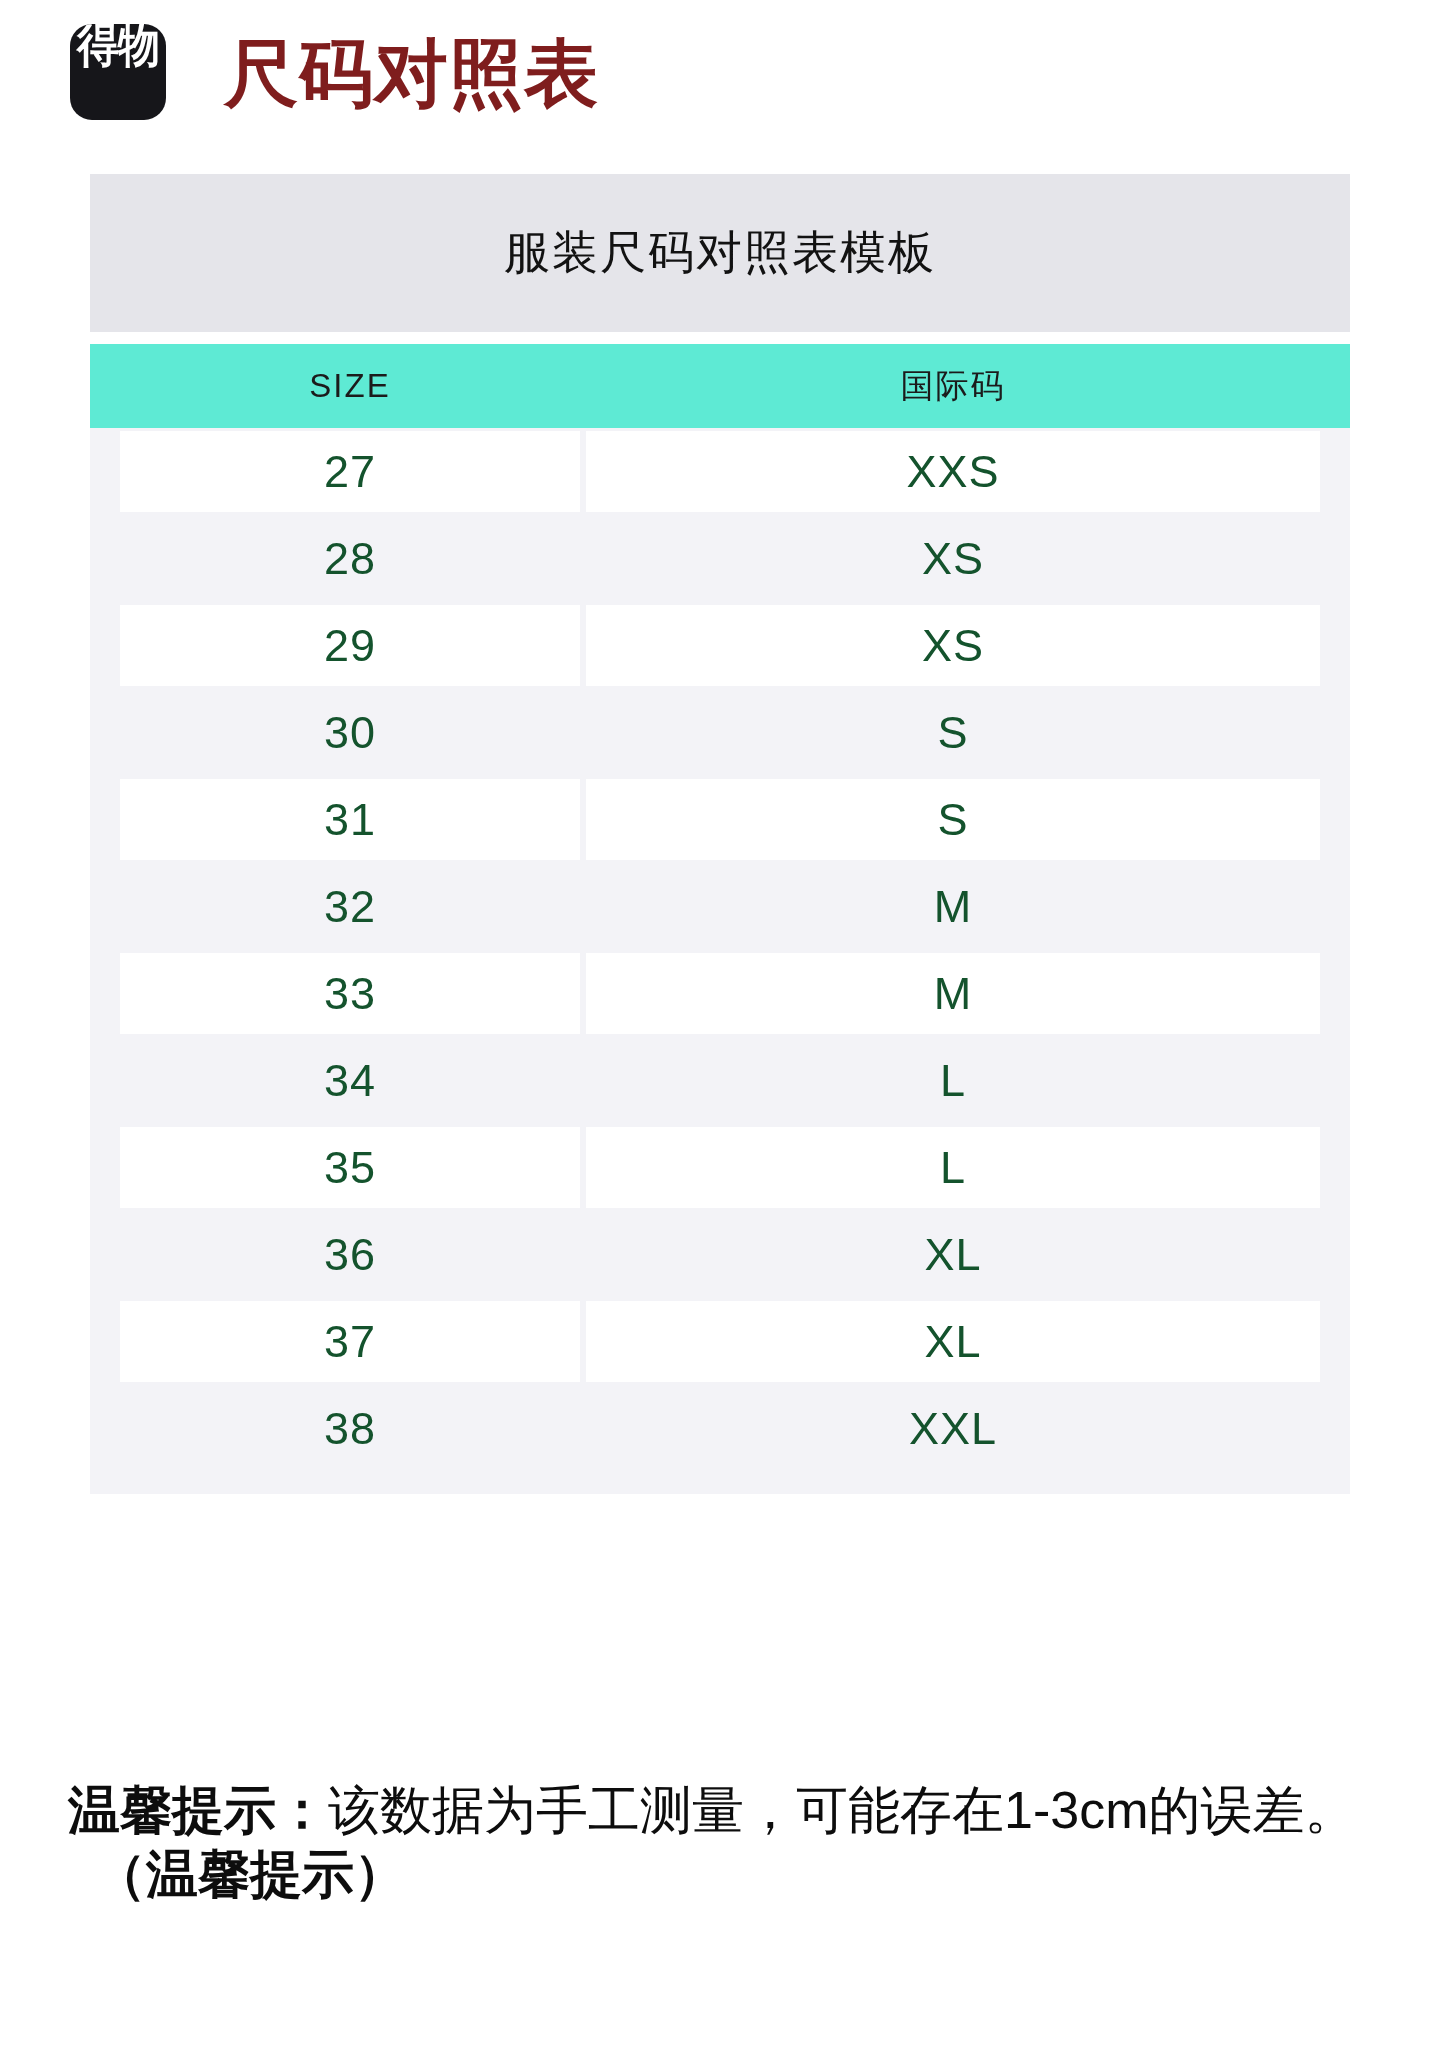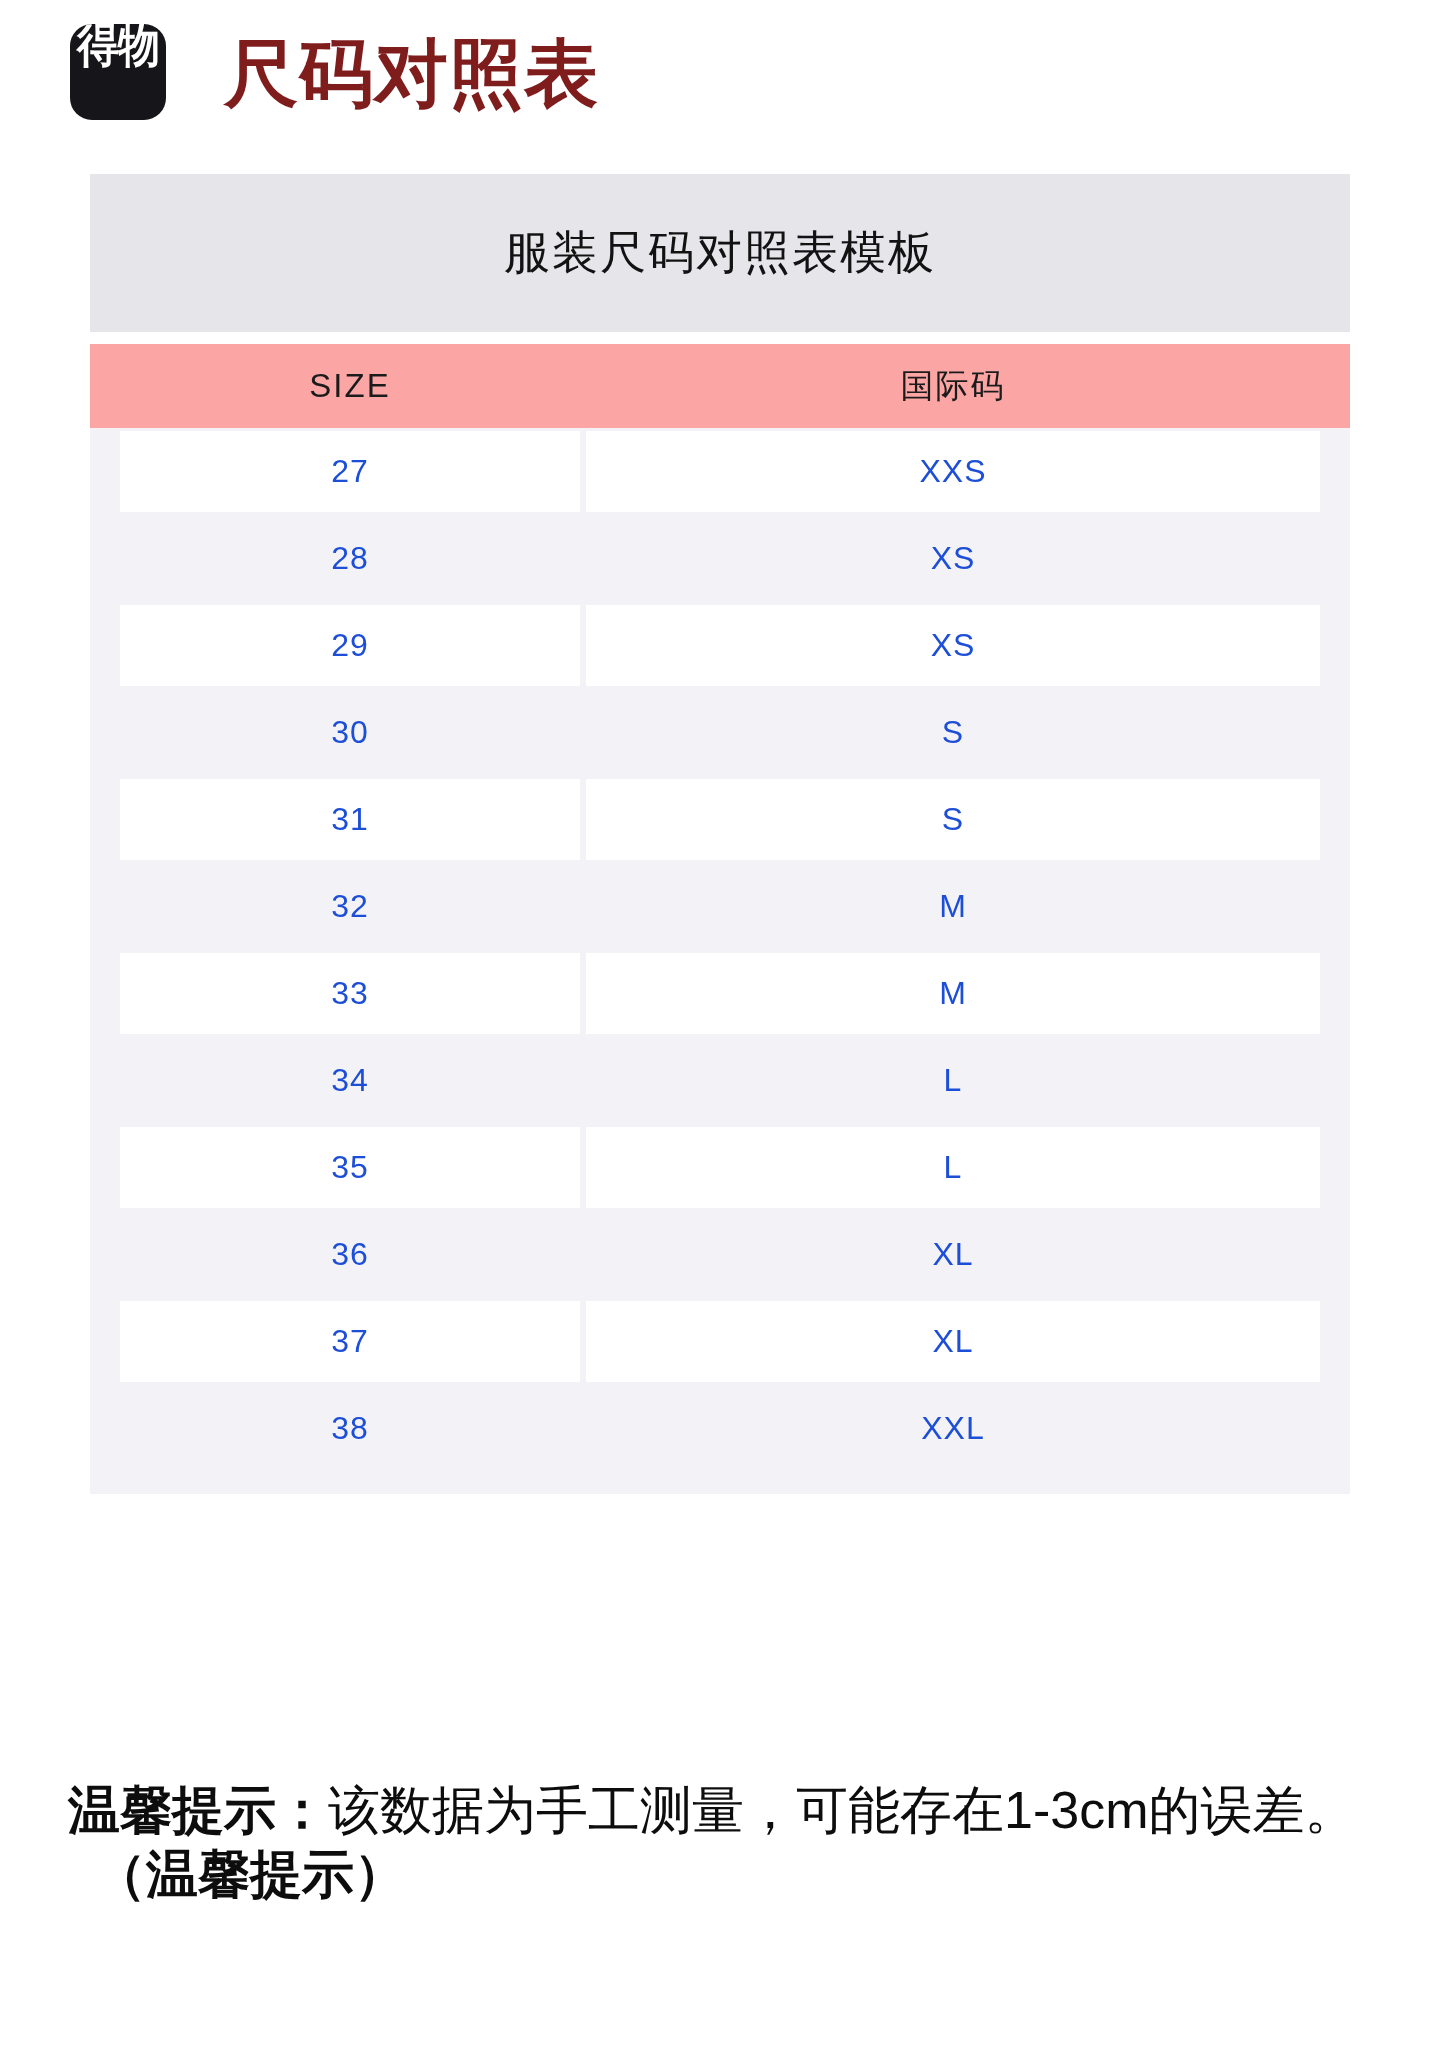--- a/index.html
+++ b/index.html
@@ -101,21 +101,21 @@
     height: 12px;
     background: #ffffff;
   }
 
   .t-row {
     display: flex;
     width: 100%;
   }
 
   .t-head {
-    background: #fca5a5;
+    background: #5eead4;
   }
   .t-head .t-cell {
     background: transparent;
     font-size: 33px;
     color: #1b1b1b;
     height: 84px;
     letter-spacing: 2px;
   }
 
   .t-body .t-row {
@@ -128,22 +128,22 @@
   .t-body .t-row.stripe-tint .t-cell {
     background: transparent;
   }
 
   .t-cell {
     flex: 0 0 auto;
     display: flex;
     align-items: center;
     justify-content: center;
     height: 81px;
-    font-size: 32px;
-    color: #1d4ed8;
+    font-size: 45px;
+    color: #14532d;
     letter-spacing: 1px;
     box-sizing: border-box;
   }
 
   .t-cell.col-size   { width: 460px; margin-left: 30px; }
   .t-cell.col-intl   { width: 734px; margin-left: 6px; }
 
   .t-body .t-row { padding: 3px 0; }
 
   .table-bottom-pad { height: 22px; background: #f3f3f7; }

